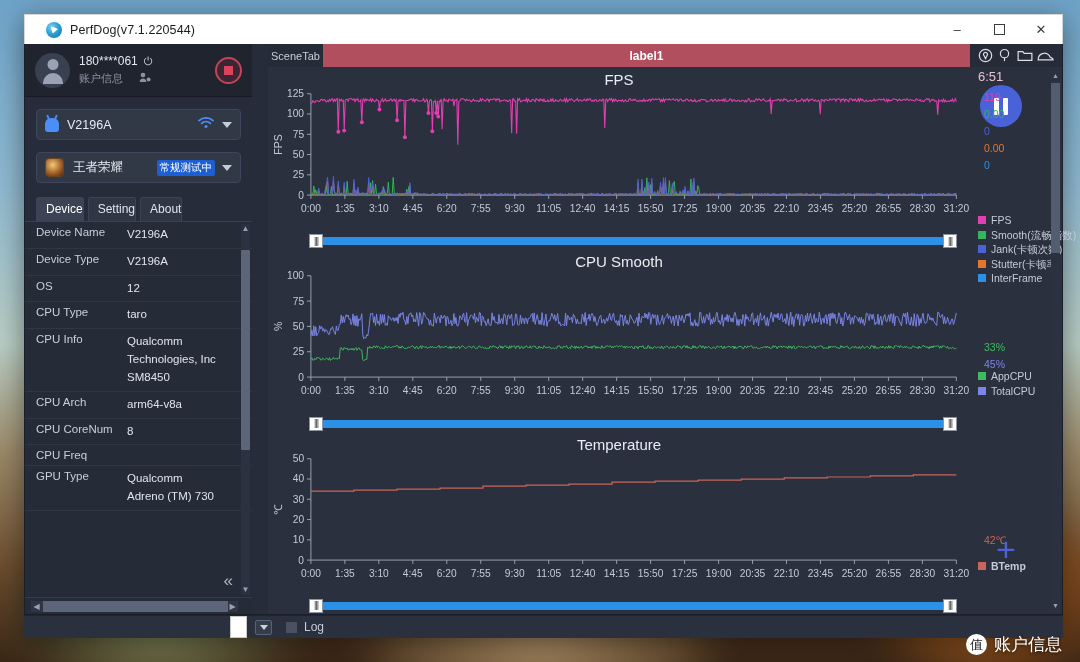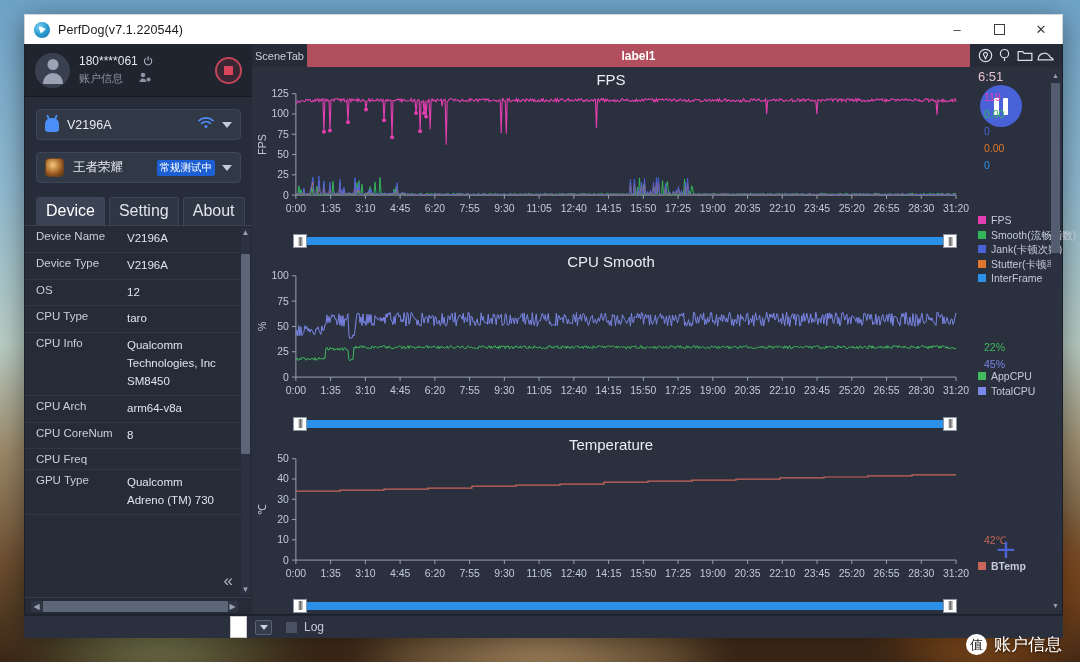--- a/index.html
+++ b/index.html
@@ -21,21 +21,21 @@
   .wp3 { left: 330px; top: 600px; width: 420px; height: 90px; background: radial-gradient(circle at 50% 40%, #cfae7e, #6d5434 75%, transparent 78%); }
 
   
   .window {
     position: absolute; left: 24px; top: 14px; width: 1039px; height: 624px;
     background: #272c3a; box-shadow: 0 6px 26px rgba(0,0,0,.45);
     display: flex; flex-direction: column;
   }
   .titlebar {
     height: 30px; background: #ffffff; display: flex; align-items: center;
-    border: 1px solid #d6d6d6; border-bottom: none;
+    border: 1px solid #d6d6d6; border-bottom: none; padding-left: 12px;
   }
   .titlebar .app-icon {
     width: 16px; height: 16px; margin-left: 9px; border-radius: 50%;
     background: radial-gradient(circle at 35% 32%, #7fd0f0 0%, #2e9fd4 45%, #1b6fa8 100%);
     position: relative;
   }
   .titlebar .app-icon::after {
     content: ""; position: absolute; left: 4px; top: 4px; width: 8px; height: 8px;
     border-radius: 50%; background: #fff; clip-path: polygon(0 0, 100% 45%, 35% 100%);
   }
@@ -98,21 +98,21 @@
     width: 19px; height: 19px; border-radius: 4px; flex:none;
     background: radial-gradient(circle at 40% 35%, #f2c97a, #9c5a22 60%, #4d2a12 100%);
     border: 1px solid #6b4520;
   }
   .badge {
     background: #1c5fd4; color: #fff; font-size: 10.5px; padding: 1px 3px; border-radius: 2px; margin-right: 7px;
   }
 
   .tabs { display:flex; gap:4px; padding: 2px 11px 0 11px; }
   .tab {
-    font-size: 16px; color: #dfe4ee; padding: 4px 9px 5px 9px;
+    font-size: 12px; color: #dfe4ee; padding: 4px 0 5px 9px;
     background: #2f3644; border: 1px solid #3c4558; border-bottom: none; border-radius: 3px 3px 0 0;
   }
   .tab.active { background: #3b4354; color:#fff; }
 
   .table-wrap { flex:1; min-height:0; margin: 0 0 0 0; display:flex; flex-direction:column; }
   .tbl { flex:1; overflow:hidden; position:relative; background:#262b38; border-top:1px solid #39414f; }
   .trow { display:flex; border-bottom: 1px solid #303744; }
   .trow .k { width: 100px; padding: 4px 0 4px 11px; font-size: 11.5px; color: #c8cedd; }
   .trow .v { flex:1; padding: 4px 8px 4px 2px; font-size: 11.5px; color: #dfe4ee; white-space: pre-line; line-height: 1.55; }
   .trow.head .k, .trow.head .v { color: #dfe4ee; font-weight: normal; }
@@ -126,21 +126,21 @@
   .collapse {
     position:absolute; right: 22px; bottom: 6px; color:#aeb6c6; font-size: 17px; letter-spacing:-3px;
   }
   .hscroll-row { height: 17px; background:#262b38; display:flex; align-items:center; border-top:1px solid #343c4b; }
   .hscroll { flex:1; height: 11px; margin: 0 14px 0 6px; background:#2f3543; position:relative; }
   .hscroll .hthumb { position:absolute; left: 12px; top:0; width: 185px; height: 11px; background:#5d6678; }
   .hscroll .la, .hscroll .ra { position:absolute; top:0; width:11px; height:11px; color:#9aa3b5; font-size:8px; text-align:center; line-height:11px; }
   .hscroll .la{left:0} .hscroll .ra{right:0}
 
   
-  .main { flex:1; display:flex; flex-direction:column; min-width:0; background:#2a303d; }
+  .main { flex:1; display:flex; flex-direction:column; min-width:0; background:#2a303d;margin-left:16px; }
   .scene-row { height: 23px; display:flex; align-items:stretch; background:#262b38; }
   .scene-tab {
     width: 55px; background:#262b38; color:#c8cedd; font-size:11px; display:flex; align-items:center; justify-content:center;
   }
   .label-bar { flex:1; background:#b24f5f; color:#fff; font-size:12px; display:flex; align-items:center; justify-content:center; font-weight:bold; }
   .tool-icons { width: 92px; background:#262b38; display:flex; align-items:center; justify-content:space-around; padding:0 6px; }
   .tool-icons svg { display:block; }
 
   .charts { flex:1; display:flex; min-height:0; }
   .charts-col { flex:1; display:flex; flex-direction:column; min-width:0; }
@@ -634,21 +634,21 @@
                 <span class="sw" style="background: rgb(226, 118, 44);"></span>
                 <span style="color: rgb(195, 202, 217);">Stutter(卡顿率)</span>
               </div>
               <div class="li">
                 <span class="sw" style="background: rgb(43, 145, 232);"></span>
                 <span style="color: rgb(195, 202, 217);">InterFrame</span>
               </div>
             </div>
 
           <div class="rail-vals" id="cpu-values" style="top:272px">
-              <div style="color: rgb(63, 187, 94);">22%</div>
+              <div style="color: rgb(63, 187, 94);">33%</div>
               <div style="color: rgb(123, 134, 232);">45%</div>
             </div>
           <div class="legend" id="cpu-legend" style="top:302px">
               <div class="li">
                 <span class="sw" style="background: rgb(63, 187, 94);"></span>
                 <span style="color: rgb(195, 202, 217);">AppCPU</span>
               </div>
               <div class="li">
                 <span class="sw" style="background: rgb(123, 134, 232);"></span>
                 <span style="color: rgb(195, 202, 217);">TotalCPU</span>

